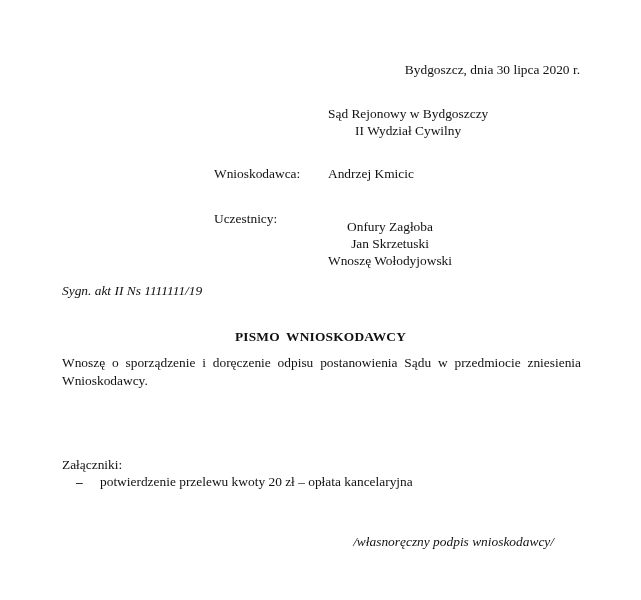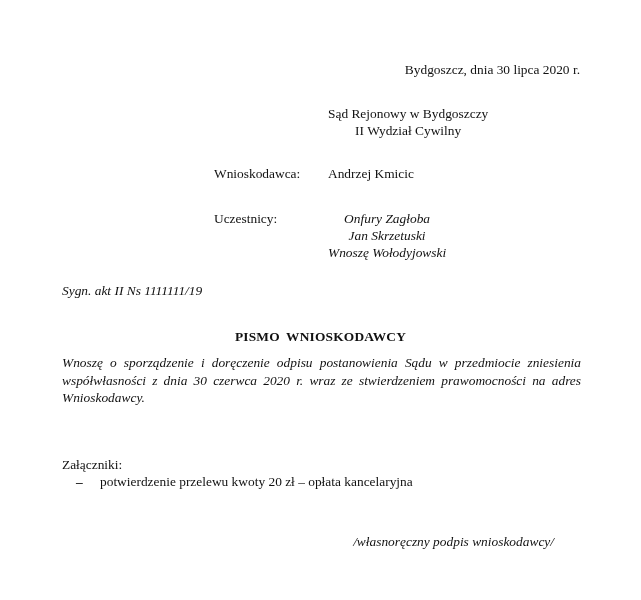--- a/index.html
+++ b/index.html
@@ -22,21 +22,21 @@
     .place-date { top: 61px; right: 61px; }
 
     .court { left: 328px; top: 105px; }
     .court div { line-height: 17px; }
 
     .label { left: 214px; }
     .value { left: 328px; }
     .applicant-label { top: 165px; }
     .applicant-value { top: 165px; }
     .participants-label { top: 210px; }
-    .participants-value { top: 210px; font-style: italic; }
+    .participants-value { top: 218px; }
     .participants-value div { line-height: 17px; }
 
     .signature-ref { left: 62px; top: 270px; font-style: italic; margin-top: 12px; }
 
     .title {
       left: 0; right: 0; top: 328px;
       text-align: center;
       font-weight: bold;
       letter-spacing: 0.2px;
       word-spacing: 3px;
@@ -44,21 +44,21 @@
 
     .body-text {
       position: absolute;
       left: 62px;
       top: 354px;
       width: 519px;
       text-align: justify;
       line-height: 17.5px;
       white-space: normal;
     }
-    .body-line { display: block; text-align: justify; text-align-last: justify; font-style: italic; }
+    .body-line { display: block; text-align: justify; text-align-last: justify; }
     .body-line.last { text-align-last: left; }
 
     .attachments-label { left: 62px; top: 456px; }
     .attachments-list { left: 62px; top: 473px; }
     .attach-item { position: relative; }
     .attach-dash { position: absolute; left: 14px; top: 0; font-weight: bold; }
     .attach-text { position: absolute; left: 38px; top: 0; text-align: center; }
 
     .sign-note { right: 87px; top: 533px; font-style: italic; margin-left: 28px; }
   </style>
@@ -83,21 +83,20 @@
     <div>Jan Skrzetuski</div>
     <div>Wnoszę Wołodyjowski</div>
   </div>
 
   <div class="abs signature-ref">Sygn. akt II Ns 1111111/19</div>
 
   <div class="abs title">PISMO  WNIOSKODAWCY</div>
 
   <div class="body-text">
     <span class="body-line">Wnoszę o sporządzenie i doręczenie odpisu postanowienia Sądu w przedmiocie  zniesienia</span>
-    <span class="body-line">współwłasności z dnia 30 czerwca 2020 r. wraz ze stwierdzeniem prawomocności na adres</span>
     <span class="body-line last">Wnioskodawcy.</span>
   </div>
 
   <div class="abs attachments-label">Załączniki:</div>
   <div class="abs attachments-list">
     <div class="attach-item">
       <span class="attach-dash">–</span>
       <span class="attach-text">potwierdzenie przelewu kwoty 20 zł – opłata kancelaryjna</span>
     </div>
   </div>

